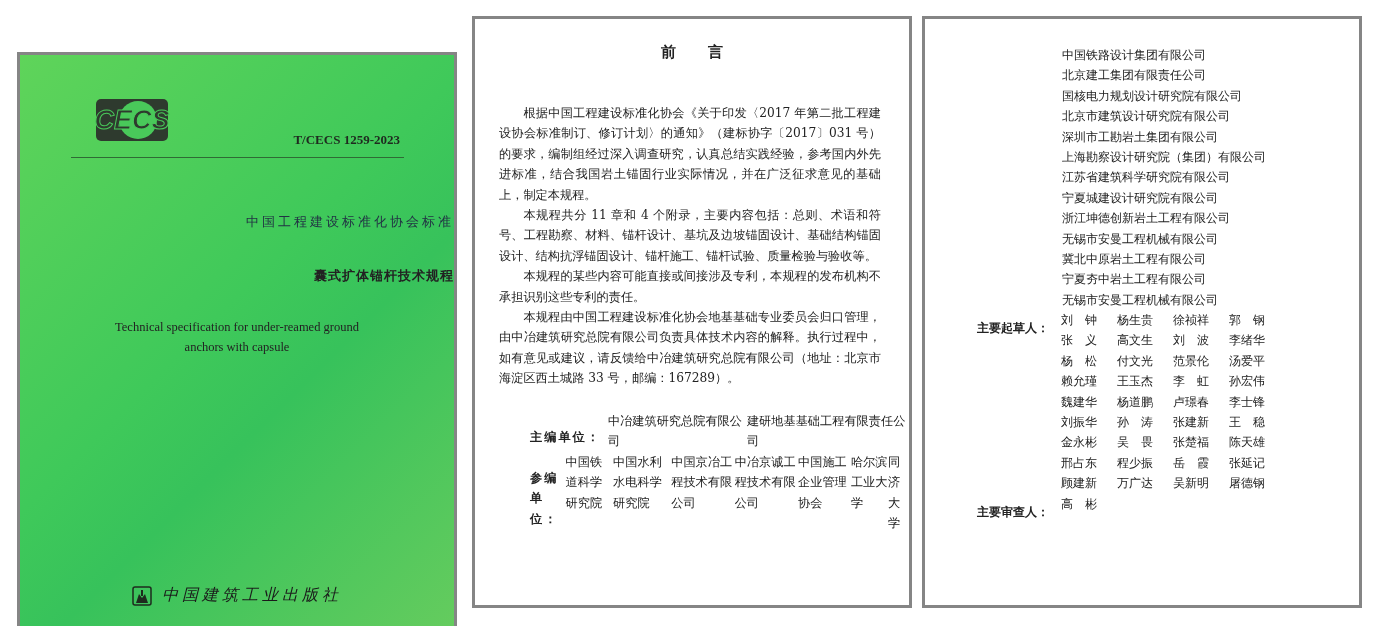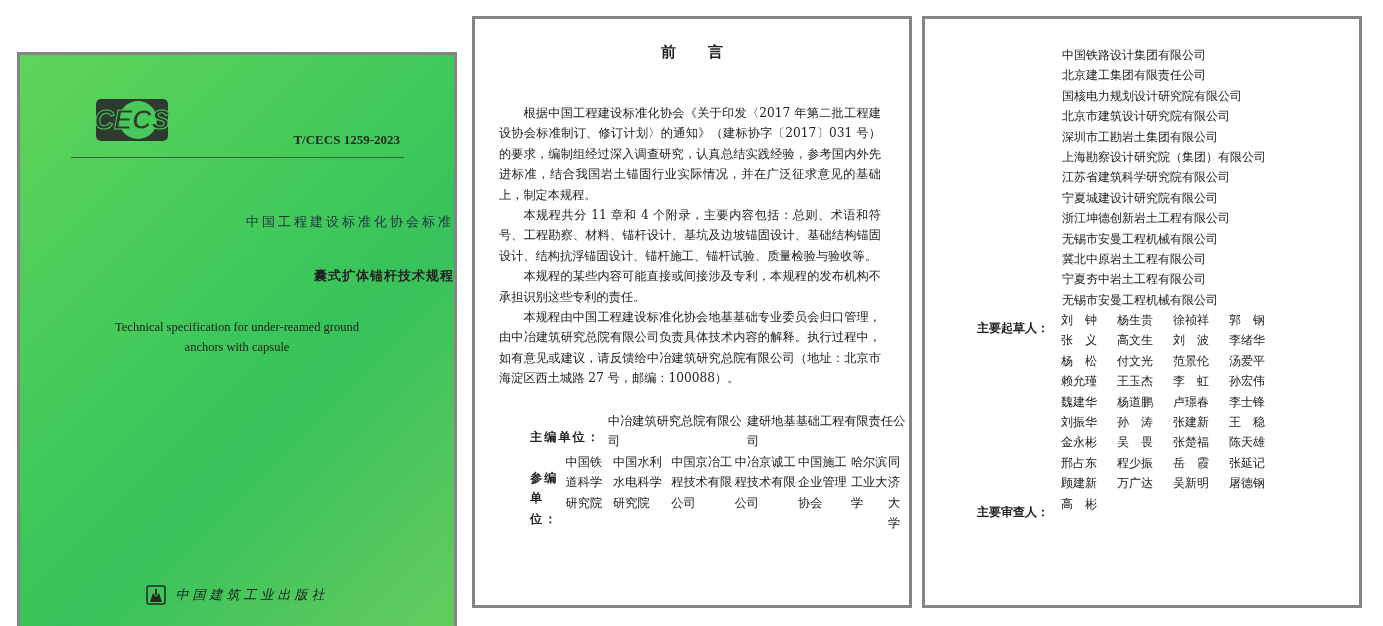--- a/index.html
+++ b/index.html
@@ -13,21 +13,21 @@
 
     
     .cecs-logo { position: absolute; left: 68px; top: 42px; width: 88px; height: 46px; }
     .cover-code { position: absolute; right: 54px; top: 77px; font-family: "Liberation Serif", serif; font-weight: bold; font-size: 13px; color: #1f2a1f; }
     .cover-rule { position: absolute; left: 51px; right: 50px; top: 102px; height: 1px; background: #2f6b35; }
     .cover-assoc { position: absolute; left: 0; right: 0; top: 158px; text-align: right; font-family: "DejaVu Sans", sans-serif; font-size: 13px; letter-spacing: 3px; color: #234; }
     .cover-title { position: absolute; left: 0; right: 0; top: 212px; text-align: right; font-family: "DejaVu Sans", sans-serif; font-size: 13px; font-weight: bold; letter-spacing: 1px; color: #222; }
     .cover-en { position: absolute; left: 0; right: 0; top: 262px; text-align: center; font-family: "Liberation Serif", serif; font-size: 12.5px; line-height: 20px; color: #222; }
     .publisher { position: absolute; left: 0; right: 0; top: 530px; display: flex; justify-content: center; align-items: center; gap: 10px; }
     .publisher-logo { width: 20px; height: 20px; }
-    .publisher-name { font-family: "DejaVu Serif", serif; font-size: 13px; letter-spacing: 4px; color: #1a1a1a; font-style: italic; }
+    .publisher-name { font-family: "DejaVu Serif", serif; font-size: 16px; letter-spacing: 4px; color: #1a1a1a; font-style: italic; }
 
     
     .preface-title { position: absolute; left: 0; right: 0; top: 24px; text-align: center; font-family: "DejaVu Sans", sans-serif; font-weight: bold; font-size: 15px; letter-spacing: 32px; padding-left: 32px; }
     .preface-body { position: absolute; left: 24px; right: 28px; top: 84px; font-size: 12.2px; line-height: 20.4px; text-align: justify; }
     .preface-body p { margin: 0; text-indent: 2em; }
     .unit-block { position: absolute; left: 55px; top: 392px; font-size: 12.2px; line-height: 20.4px; }
     .unit-row { display: flex; }
     .unit-label { width: 82px; font-family: "DejaVu Sans", sans-serif; font-weight: bold; letter-spacing: 2px; margin-top: 16px; }
     .unit-list { display: flex; flex-direction: row; }
 
@@ -64,21 +64,21 @@
     <span class="publisher-name">中国建筑工业出版社</span>
   </div>
 </div>
 
 <div class="panel" id="preface">
   <div class="preface-title">前言</div>
   <div class="preface-body">
     <p>根据中国工程建设标准化协会《关于印发〈2017 年第二批工程建设协会标准制订、修订计划〉的通知》（建标协字〔2017〕031 号）的要求，编制组经过深入调查研究，认真总结实践经验，参考国内外先进标准，结合我国岩土锚固行业实际情况，并在广泛征求意见的基础上，制定本规程。</p>
     <p>本规程共分 11 章和 4 个附录，主要内容包括：总则、术语和符号、工程勘察、材料、锚杆设计、基坑及边坡锚固设计、基础结构锚固设计、结构抗浮锚固设计、锚杆施工、锚杆试验、质量检验与验收等。</p>
     <p>本规程的某些内容可能直接或间接涉及专利，本规程的发布机构不承担识别这些专利的责任。</p>
-    <p>本规程由中国工程建设标准化协会地基基础专业委员会归口管理，由中冶建筑研究总院有限公司负责具体技术内容的解释。执行过程中，如有意见或建议，请反馈给中冶建筑研究总院有限公司（地址：北京市海淀区西土城路 27 号，邮编：100088）。</p>
+    <p>本规程由中国工程建设标准化协会地基基础专业委员会归口管理，由中冶建筑研究总院有限公司负责具体技术内容的解释。执行过程中，如有意见或建议，请反馈给中冶建筑研究总院有限公司（地址：北京市海淀区西土城路 33 号，邮编：167289）。</p>
   </div>
   <div class="unit-block">
     <div class="unit-row">
       <span class="unit-label">主编单位：</span>
       <div class="unit-list">
         <span>中冶建筑研究总院有限公司</span>
         <span>建研地基基础工程有限责任公司</span>
       </div>
     </div>
     <div class="unit-row">

